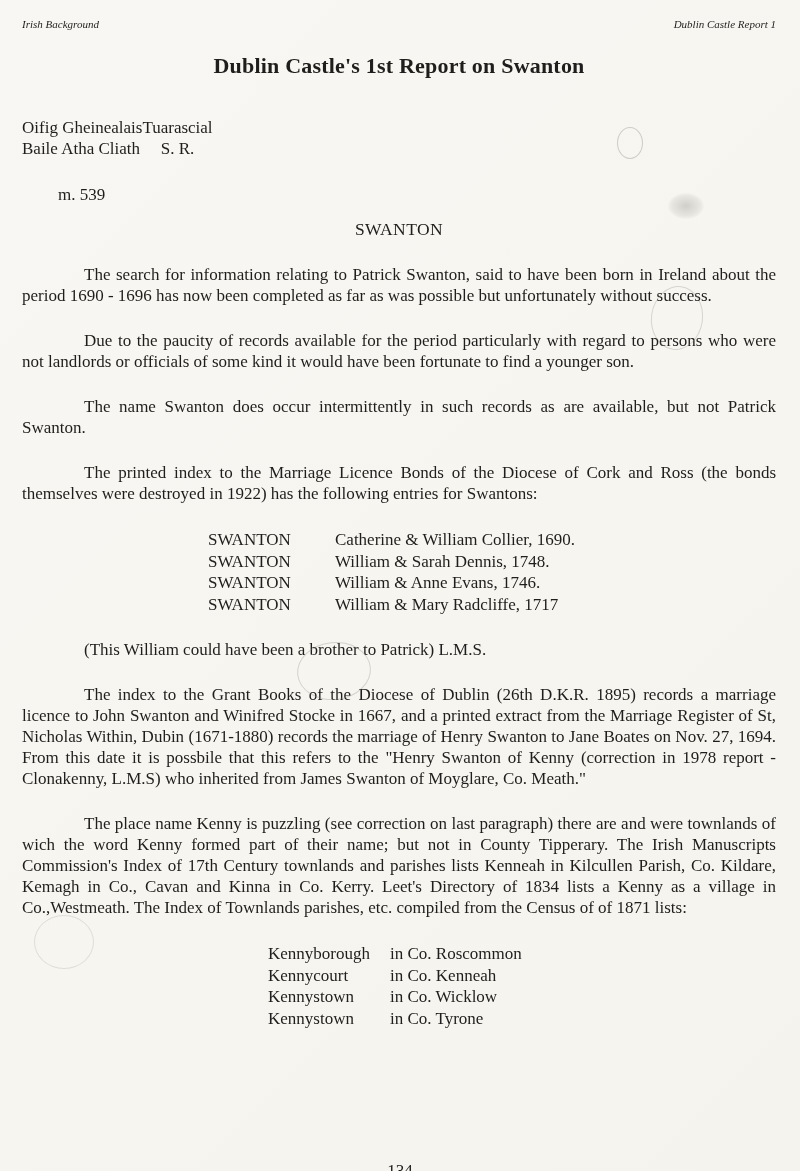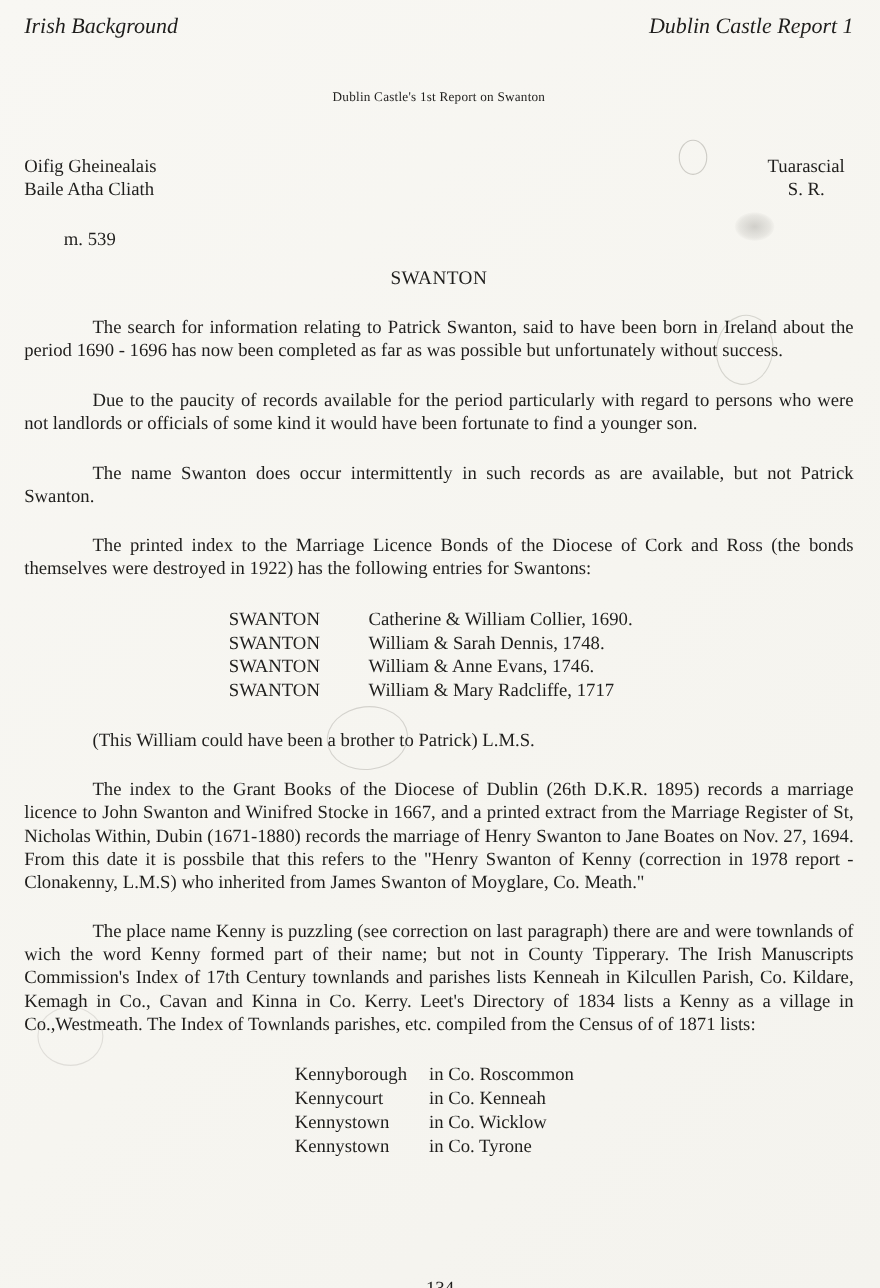--- a/index.html
+++ b/index.html
@@ -14,32 +14,31 @@
     font-size: 17px;
     line-height: 21px;
     overflow: hidden;
     box-sizing: border-box;
     padding: 14px 24px 0 22px;
   }
   .header-row {
     display: flex;
     justify-content: space-between;
     font-style: italic;
-    font-size: 20px;
+    font-size: 11px;
   }
   .doc-title {
     text-align: center;
-    font-weight: normal;
-    margin-top: 43px;
-    font-size: 12px;
+    font-weight: bold;
+    margin-top: 20px;
+    font-size: 22px;
     letter-spacing: 0.2px;
   }
   .office-row {
     display: flex;
-    justify-content: space-between;
     margin-top: 41px;
   }
   .office-left div, .office-right div { line-height: 21px; }
   .office-right { text-align: center; margin-right: 8px; }
   .ref-number { margin-top: 25px; margin-left: 36px; }
   .subject-heading {
     text-align: center;
     margin-top: 14px;
     font-size: 17.5px;
     letter-spacing: 0.4px;

